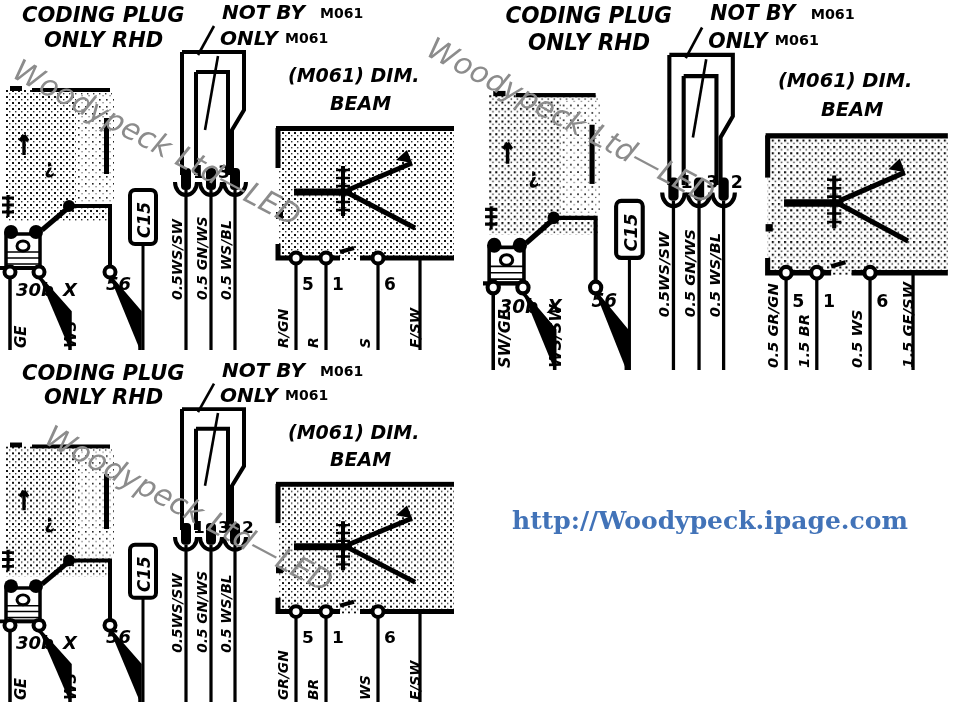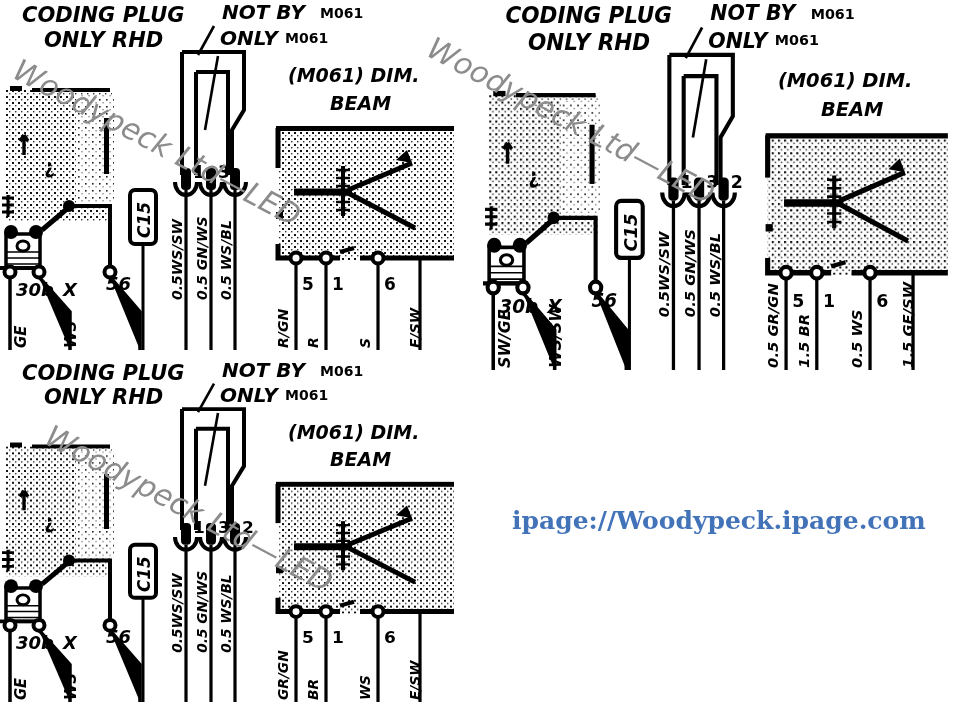--- a/index.html
+++ b/index.html
@@ -333,17 +333,17 @@
           <text x="318" y="348" font-size="14" font-family="&quot;DejaVu Sans&quot;,&quot;Liberation Sans&quot;,sans-serif" font-weight="700" font-style="italic" fill="#000" text-anchor="start" transform="rotate(-90 318 348)">BR</text>
           <text x="370" y="348" font-size="14" font-family="&quot;DejaVu Sans&quot;,&quot;Liberation Sans&quot;,sans-serif" font-weight="700" font-style="italic" fill="#000" text-anchor="start" transform="rotate(-90 370 348)">WS</text>
           <text x="420" y="348" font-size="14" font-family="&quot;DejaVu Sans&quot;,&quot;Liberation Sans&quot;,sans-serif" font-weight="700" font-style="italic" fill="#000" text-anchor="start" transform="rotate(-90 420 348)">E/SW</text>
           <path d="M420 258 L420 350" stroke="#000" stroke-width="3.2"></path>
           <path d="M340 252 l14 -4" stroke="#000" stroke-width="4"></path>
         </g>
       </svg>
     </div>
   </div>
 
-<div class="url" id="site-url" style="left: 512px; top: 506px; font-size: 25px; letter-spacing: 0px; color: rgb(66, 115, 184);">ipage://Woodypeck.ipage.com</div>
+<div class="url" id="site-url" style="left: 512px; top: 506px; font-size: 25px; letter-spacing: 0px; color: rgb(66, 115, 184);">http://Woodypeck.ipage.com</div>
 
 <div class="wm" style="left: 24px; top: 52px; font-size: 30px; color: rgb(140, 140, 140); transform: rotate(28deg); transform-origin: left top;">Woodypeck Ltd—LED</div>
 <div class="wm" style="left: 438px; top: 30px; font-size: 30px; color: rgb(140, 140, 140); transform: rotate(28deg); transform-origin: left top;">Woodypeck Ltd—LED</div>
 <div class="wm" style="left: 56px; top: 418px; font-size: 30px; color: rgb(140, 140, 140); transform: rotate(28deg); transform-origin: left top;">Woodypeck Ltd—LED</div>
 
 </body></html>

